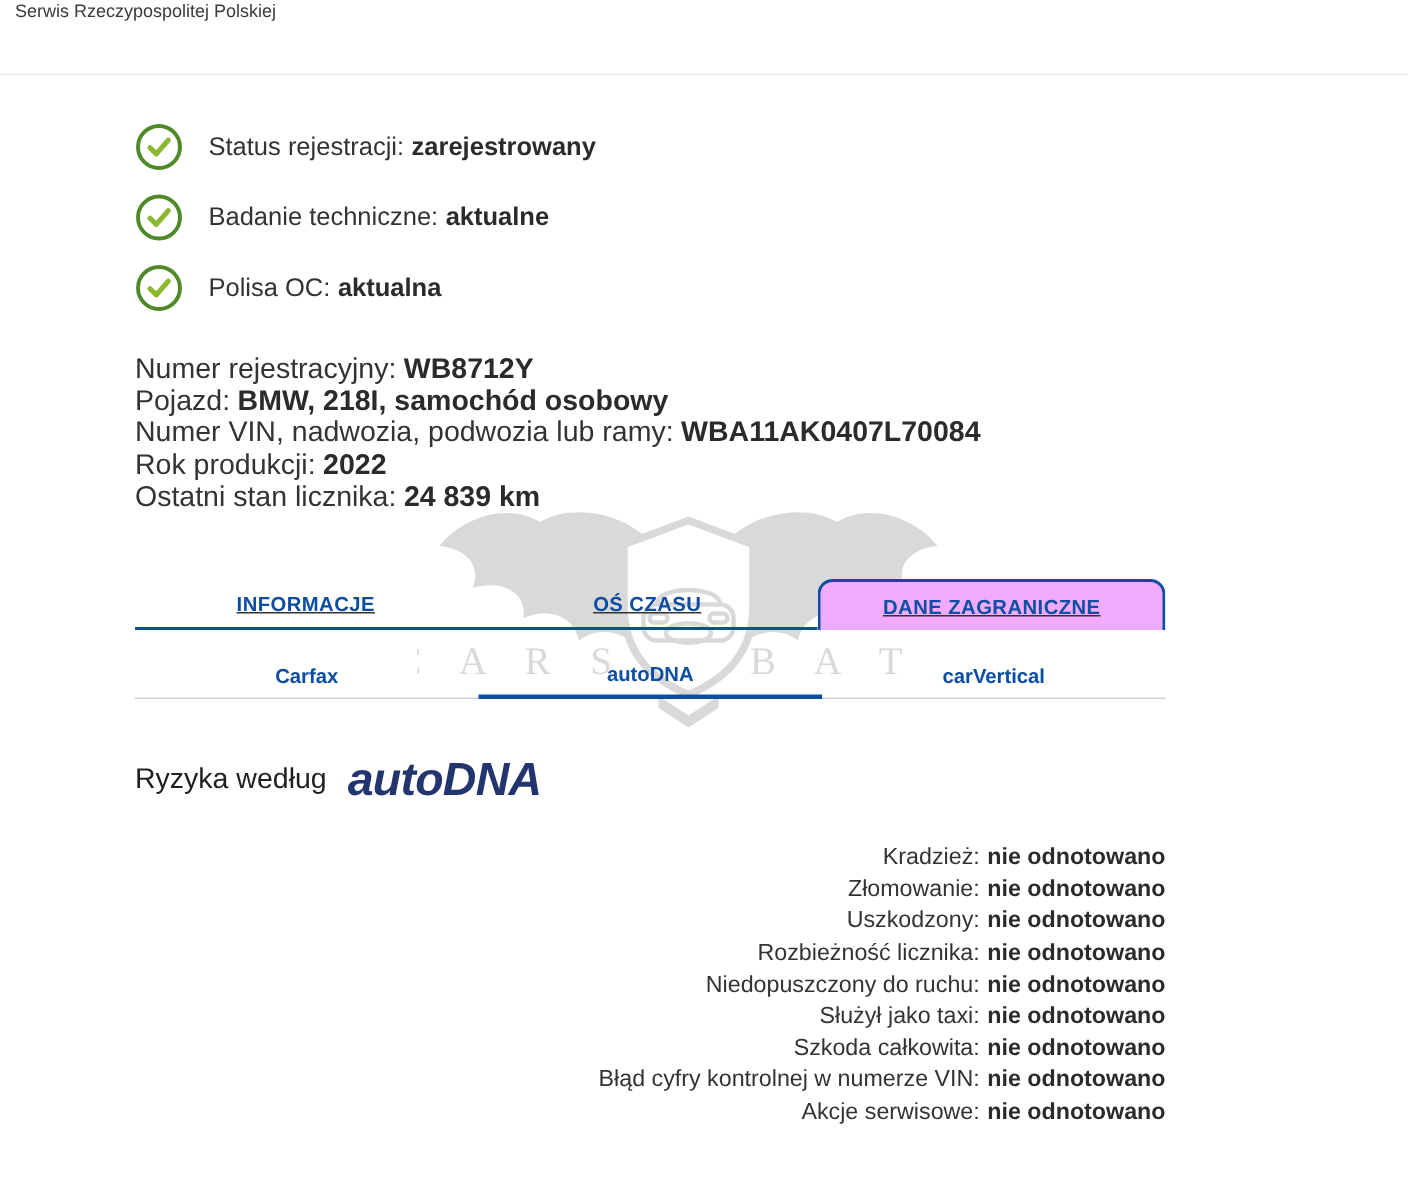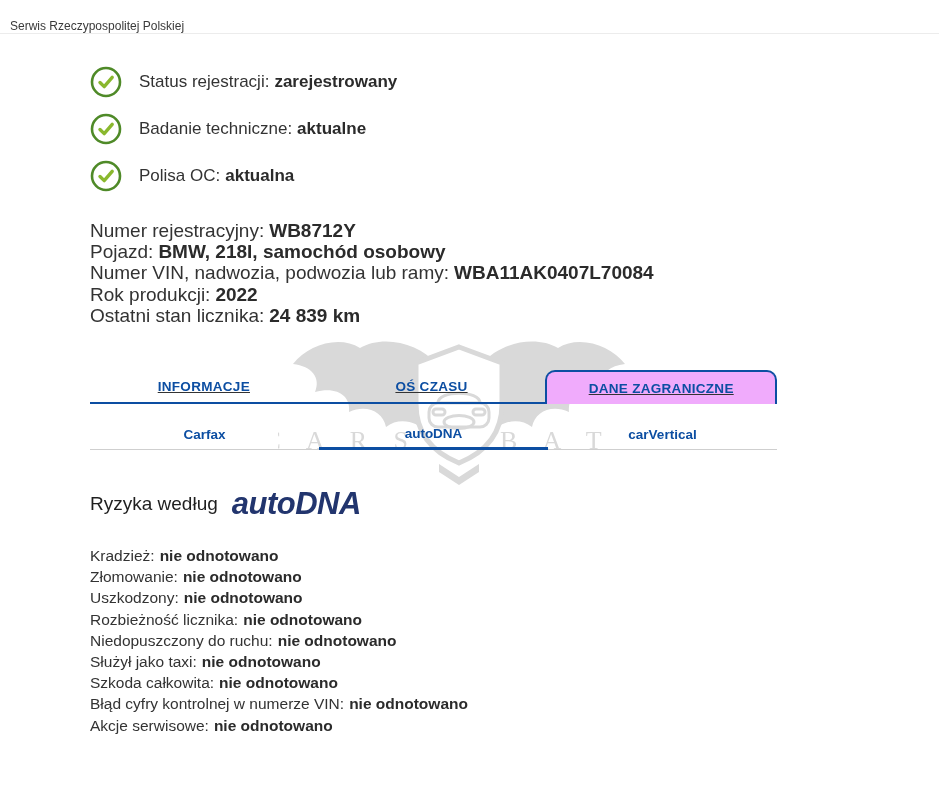--- a/index.html
+++ b/index.html
@@ -1,21 +1,21 @@
 <!DOCTYPE html>
 <html lang="pl"><head>
 <meta charset="utf-8">
 <style>
   * { margin:0; padding:0; box-sizing:border-box; }
   html,body { width:939px; height:799px; overflow:hidden; background:#fff;
               font-family:"Liberation Sans", sans-serif; color:#333; }
   .page { position:relative; width:939px; height:799px; }
 
   
-  .topbar { height:34px; border-bottom:1px solid #ececec; display:flex; align-items:flex-end; }
+  .topbar { height:50px; border-bottom:1px solid #ececec; display:flex; align-items:flex-start; }
   .topbar .svc { font-size:12px; color:#3a3a3a; padding-left:10px; }
 
   
   .watermark { position:absolute; left:278px; top:333px; width:362px; height:152px;
                z-index:0; pointer-events:none; }
 
   .content { position:relative; z-index:1; padding:0 0 0 90px; width:777px; }
 
   h1.title { font-size:38px; font-weight:700; color:#1f1f1f; margin-top:10px; letter-spacing:.2px; }
 
@@ -44,21 +44,21 @@
   .subtab { flex:1; height:30px; display:flex; align-items:center; justify-content:center;
             font-size:13.5px; font-weight:700; color:#0c4ea2;
             border-bottom:1px solid #cfcfcf; cursor:pointer; }
   .subtab.active { border-bottom:3px solid #0c4ea2; }
 
   
   .risk-head { margin-top:38px; display:flex; align-items:center; }
   .risk-head .hd { font-size:19px; font-weight:400; color:#1f1f1f; }
   .risk-head .logo { margin-left:14px; font-size:31px; font-weight:700; font-style:italic;
                      color:#22356e; letter-spacing:-.5px; line-height:1; }
-  .risks { margin-top:26px; }
+  .risks { margin-top:26px;text-align:right; }
   .risks p { font-size:15.5px; line-height:21.2px; color:#333; }
   .risks b { color:#2b2b2b; }
 </style>
 </head>
 <body>
 
 <div class="page">
 
   <svg class="watermark" viewBox="0 0 362 152" aria-hidden="true">
     <g>

